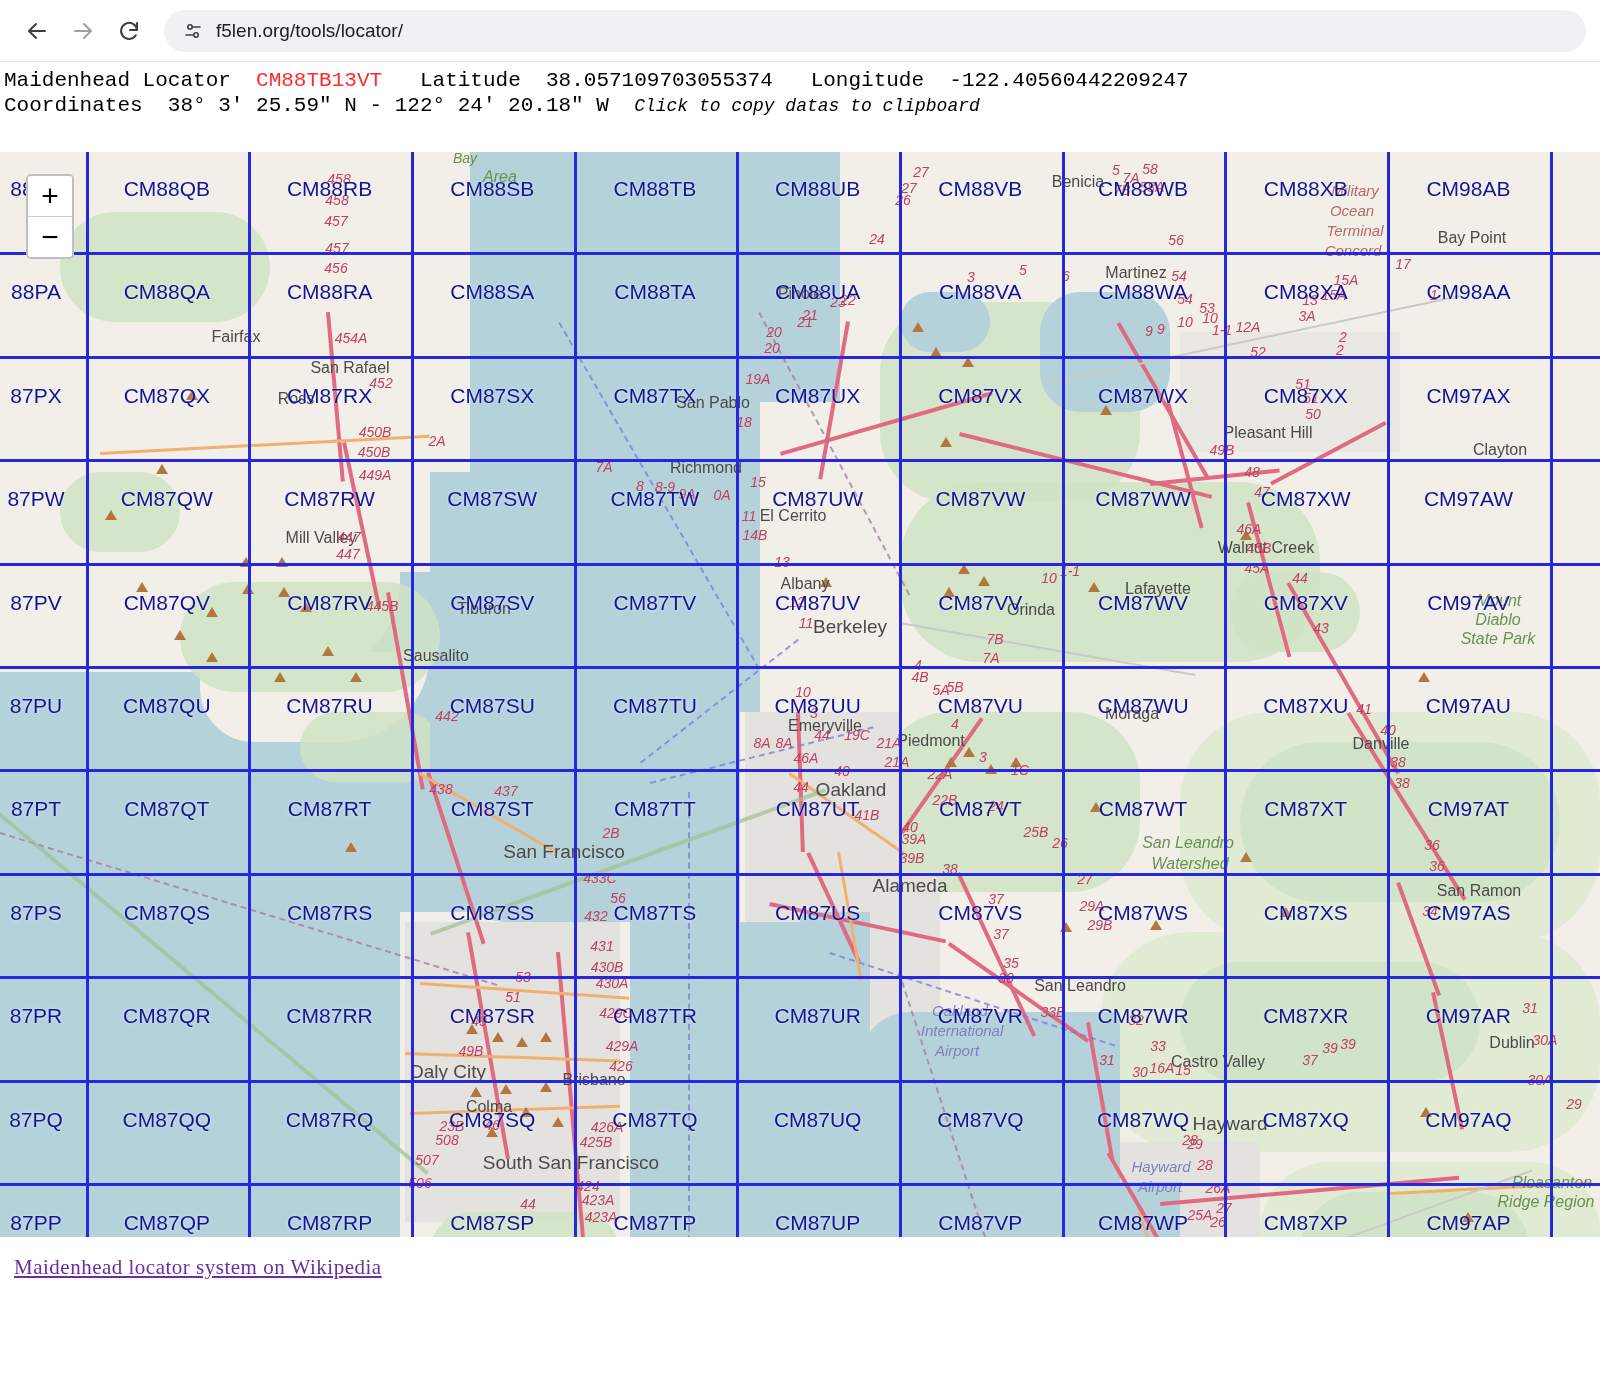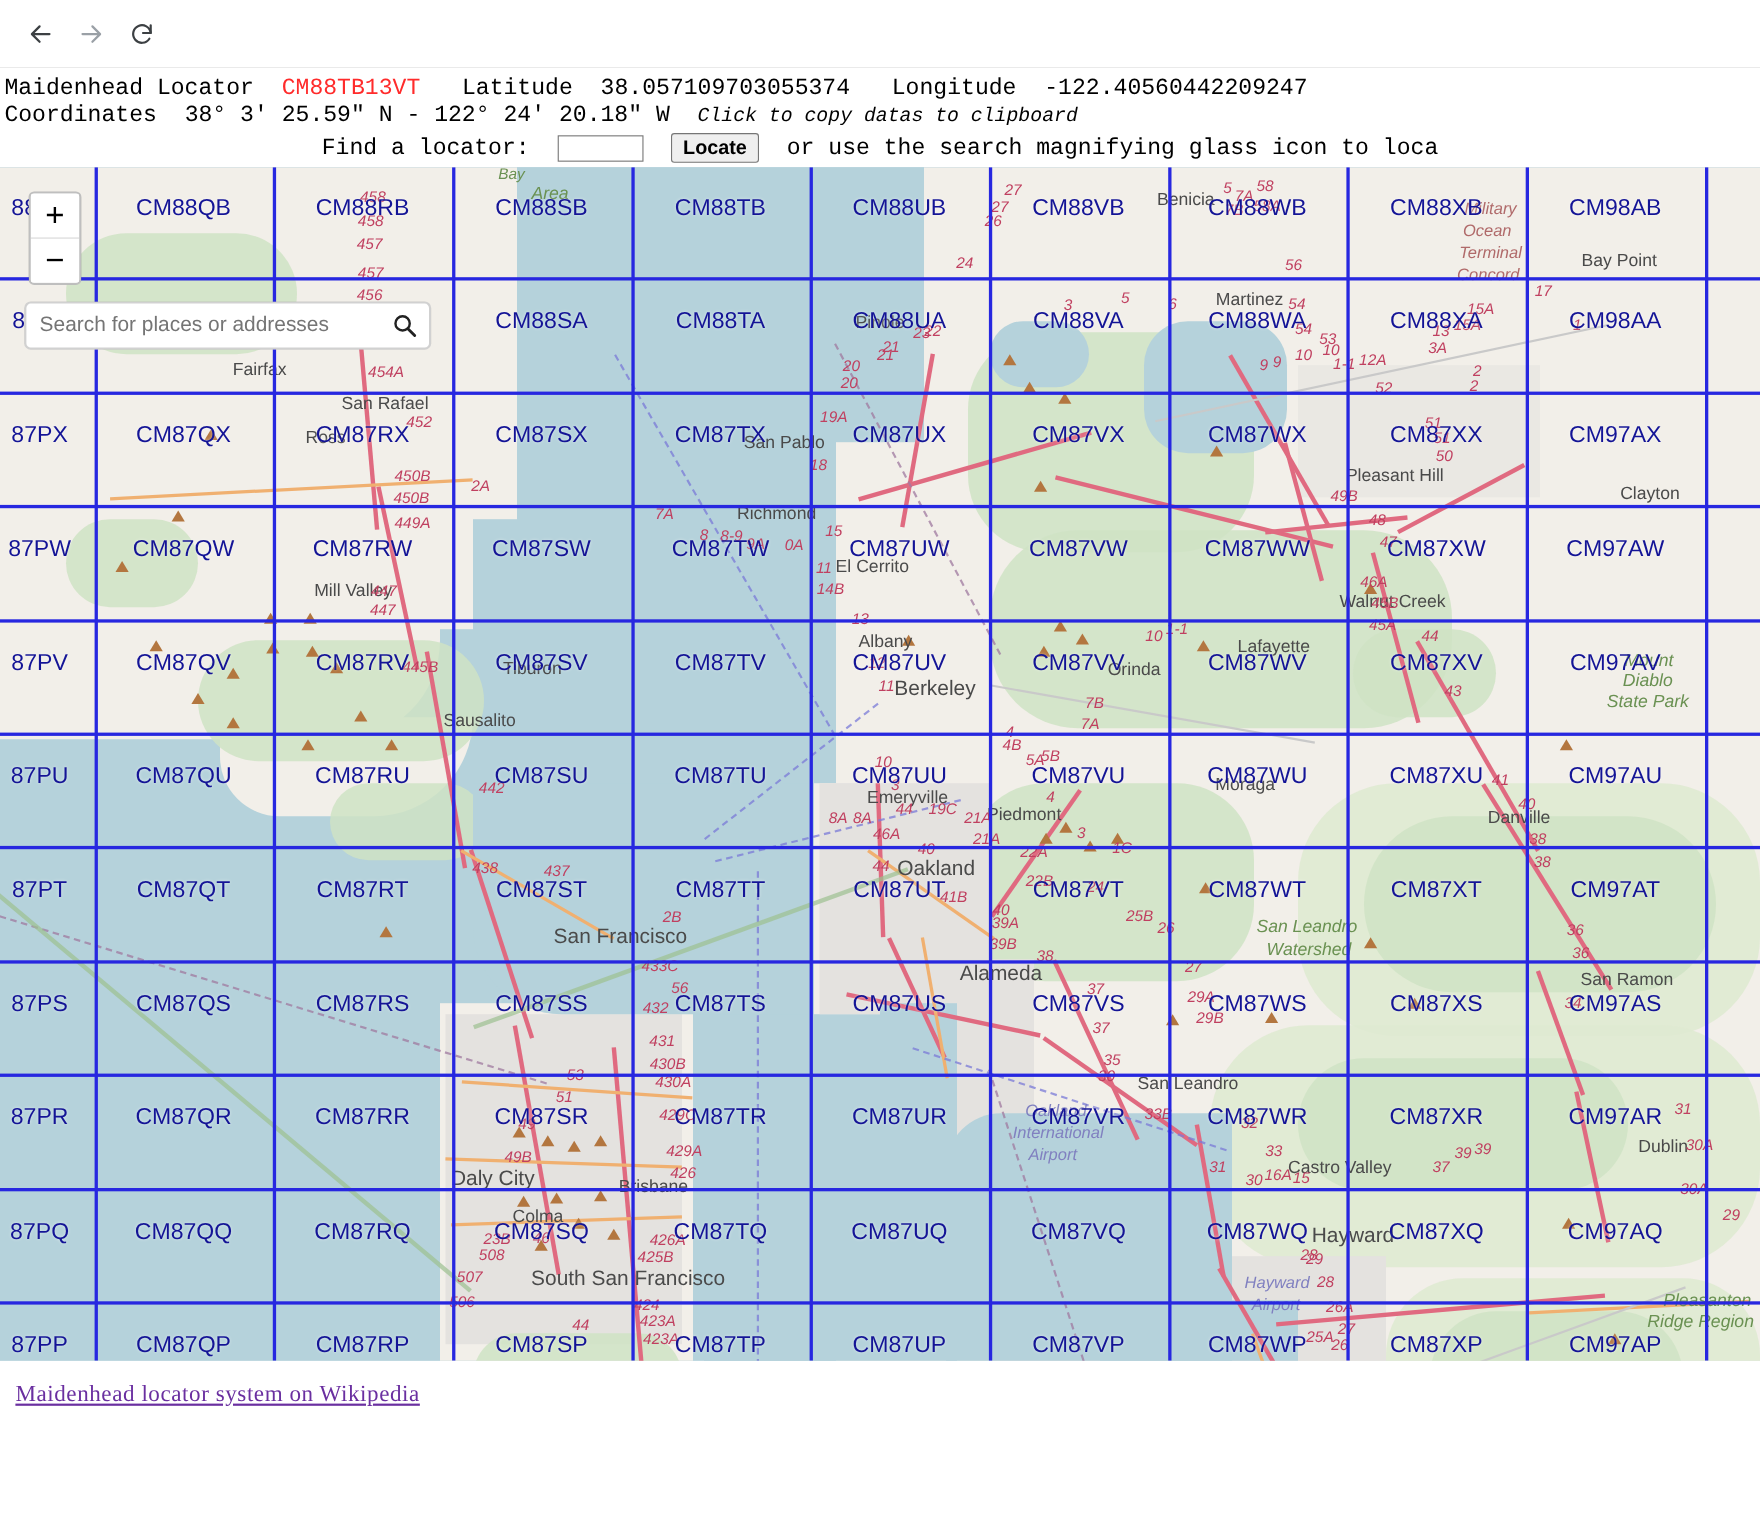--- a/index.html
+++ b/index.html
@@ -225,41 +225,46 @@
     <svg width="24" height="24" viewBox="0 0 24 24">
       <path d="M4 12h15M13 5l7 7-7 7" fill="none" stroke="#9aa0a6" stroke-width="2" stroke-linecap="round" stroke-linejoin="round"></path>
     </svg>
   </div>
   <div class="navbtn">
     <svg width="24" height="24" viewBox="0 0 24 24">
       <path d="M20 11a8 8 0 1 0-1.2 5.2" fill="none" stroke="#3c4043" stroke-width="2" stroke-linecap="round"></path>
       <path d="M20 4v7h-7" fill="none" stroke="#3c4043" stroke-width="2" stroke-linecap="round" stroke-linejoin="round"></path>
     </svg>
   </div>
+  <div class="omnibox">
+    <span class="omni-icon">
+      <svg width="20" height="20" viewBox="0 0 20 20">
+        <circle cx="7" cy="6" r="2.2" fill="none" stroke="#3c4043" stroke-width="1.6"></circle>
+        <line x1="10" y1="6" x2="17" y2="6" stroke="#3c4043" stroke-width="1.6" stroke-linecap="round"></line>
+        <circle cx="13" cy="14" r="2.2" fill="none" stroke="#3c4043" stroke-width="1.6"></circle>
+        <line x1="3" y1="14" x2="10" y2="14" stroke="#3c4043" stroke-width="1.6" stroke-linecap="round"></line>
+      </svg>
+    </span>
+    <span class="omni-url">f5len.org/tools/locator/</span>
+  </div>
 </div>
 
 <div class="page-head">
   <div class="hl-line">
     <span>Maidenhead Locator</span>
     <span>&nbsp;</span><span class="loc-code">CM88TB13VT</span>
     <span>&nbsp;&nbsp;</span><span>Latitude</span>
     <span>&nbsp;</span><span>38.057109703055374</span>
     <span>&nbsp;&nbsp;</span><span>Longitude</span>
     <span>&nbsp;</span><span>-122.40560442209247</span>
   </div>
   <div class="hl-line">
     <span>Coordinates</span>
     <span>&nbsp;</span><span>38° 3' 25.59" N - 122° 24' 20.18" W</span>
     <span>&nbsp;</span><span class="hint-italic">Click to copy datas to clipboard</span>
-  </div>
-  <div class="findrow">
-    <span>Find a locator:</span>
-    <span>&nbsp;</span><input class="find-input" type="text" value="" style="">
-    <span>&nbsp;</span><button class="locate-btn">Locate</button>
-    <span>&nbsp;</span><span>or use the search magnifying glass icon to loca</span>
   </div>
 </div>
 
 <div class="map-wrap">
   <div class="map-base"></div>
 
   <div>
 
     <div class="landmass" style="left:0;top:0;width:470px;height:320px;"></div>
     <div class="landmass" style="left:0;top:300px;width:430px;height:120px;"></div>
@@ -777,26 +782,17 @@
       <div class="cell-label" style="left: 1143.05px; top: 1071px;">CM87WP</div>
       <div class="cell-label" style="left: 1305.75px; top: 1071px;">CM87XP</div>
       <div class="cell-label" style="left: 1468.45px; top: 1071px;">CM97AP</div>
     </div>
 
   <div class="zoom-ctl">
     <div class="zoom-btn first">+</div>
     <div class="zoom-btn">−</div>
   </div>
 
-  <div class="geosearch">
-    <input type="text" placeholder="Search for places or addresses" style="">
-    <span class="geo-icon">
-      <svg width="24" height="24" viewBox="0 0 24 24">
-        <circle cx="10" cy="10" r="6.5" fill="none" stroke="#222" stroke-width="2.2"></circle>
-        <line x1="14.8" y1="14.8" x2="21" y2="21" stroke="#222" stroke-width="2.6" stroke-linecap="round"></line>
-      </svg>
-    </span>
-  </div>
 </div>
 
 <div class="footer">
   <a class="wiki-link">Maidenhead locator system on Wikipedia</a>
 </div>
 
 </body></html>

